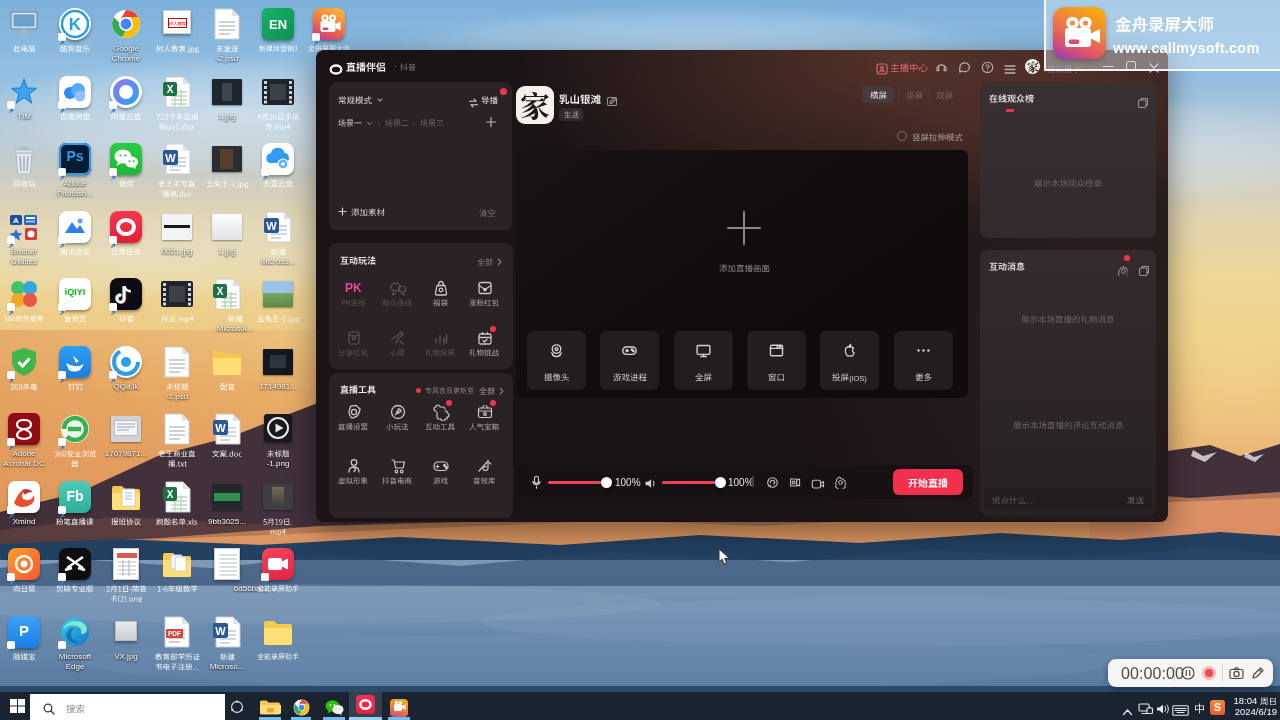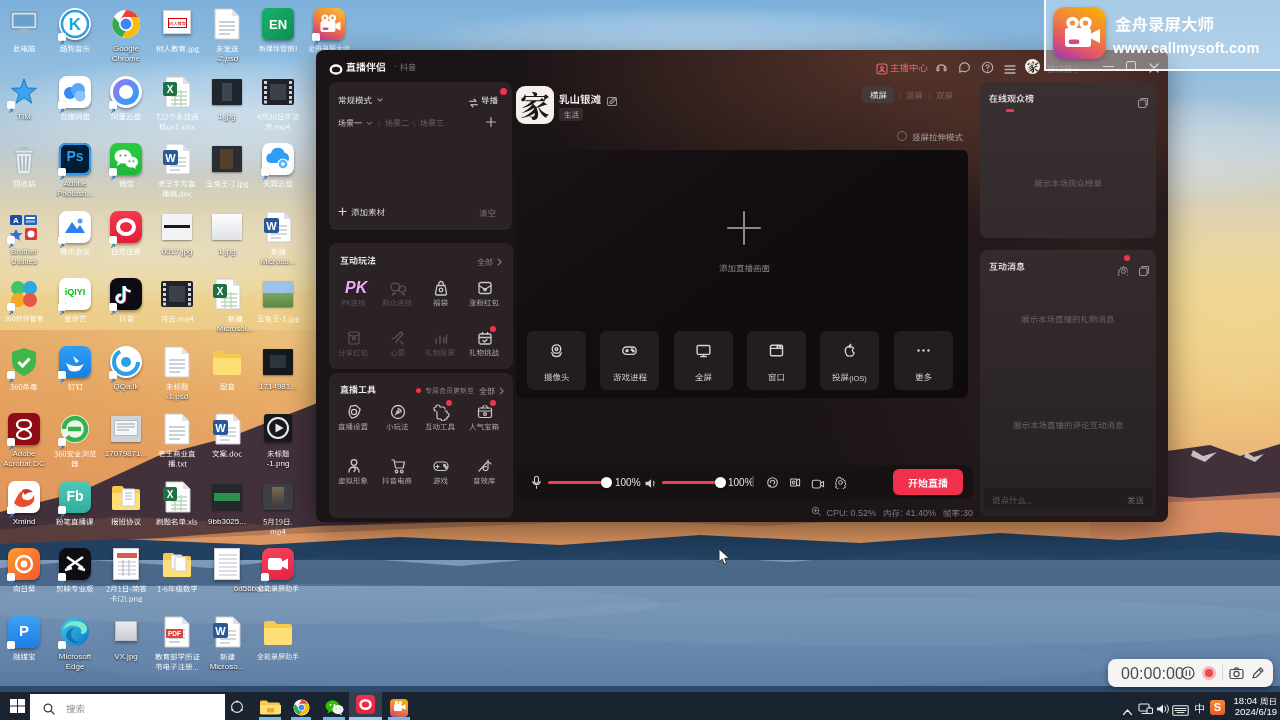--- a/index.html
+++ b/index.html
@@ -464,21 +464,21 @@
           <use href="#gr4efb" x="2000"></use>
           <use href="#gr52a1" x="3000"></use>
         </svg></div>
     </div>
     <div style="position:absolute;left:161px;top:211px;width:32px;height:32px;">
       <div style="position:absolute;left:1px;top:3px;width:30px;height:26px;background:#f2f3f4;border-radius:1px;box-shadow:0 1px 2px rgba(0,0,0,.4)">
         <div style="position:absolute;left:2px;top:11px;width:26px;height:3px;background:#17191c"></div>
       </div>
     </div>
     <div style="position:absolute;left:150px;top:247px;width:54px;height:24px;text-align:center;;">
-      <div class="lab" style="position:static">0017.jpg</div>
+      <div class="lab" style="position:static">0021.jpg</div>
     </div>
     <div style="position:absolute;left:211px;top:211px;width:32px;height:32px;">
       <div style="position:absolute;left:1px;top:3px;width:30px;height:26px;background:linear-gradient(180deg,#fdfdfd,#dfe2e6);border-radius:1px;box-shadow:0 1px 2px rgba(0,0,0,.4)"></div>
     </div>
     <div style="position:absolute;left:200px;top:247px;width:54px;height:24px;text-align:center;;">
       <div class="lab" style="position:static">1.jpg</div>
     </div>
     <div style="position:absolute;left:262px;top:211px;width:32px;height:32px;">
       <svg width="28" height="32" viewBox="0 0 28 32" style="position:absolute;left:2px;top:0">
 <path d="M3 1 H20 L27 8 V31 H3 Z" fill="#fff" stroke="#c5cad1" stroke-width="1"></path>
@@ -1202,21 +1202,21 @@
         <use href="#gb73a9" x="2000"></use>
         <use href="#gb6cd5" x="3000"></use>
       </svg></div>
     <div style="position:absolute;left:146px;top:205px;width:40px;height:11px;line-height:11px;text-align:right"><svg class="zh" style="width:16.0px;height:8.0px;" viewBox="0 -880 2000 1000" fill="#8a8485">
         <use href="#gr5168" x="0"></use>
         <use href="#gr90e8" x="1000"></use>
       </svg>&nbsp;<svg width="5" height="8" viewBox="0 0 5 8" fill="none" stroke="#8a8485" stroke-width="1.1" stroke-linecap="round" stroke-linejoin="round">
         <path d="M1.2 1.2 L4 4 L1.2 6.8"></path>
       </svg></div>
     <div style="position:absolute;left:29px;top:229px;width:16px;height:16px;">
-      <div style="font-size:16px;font-weight:bold;font-style:italic;color:#f0abfc;font-family:Liberation Sans;text-align:center;line-height:18px">PK</div>
+      <div style="font-size:12px;font-weight:bold;color:#ec4899;font-family:Liberation Sans;text-align:center;line-height:18px">PK</div>
     </div>
     <div style="position:absolute;left:15px;top:247px;width:44px;height:10px;text-align:center;line-height:10px"><svg class="zh" style="width:24.6px;height:7.5px;" viewBox="0 -880 3279 1000" fill="#5c5557">
         <use href="#gr50" x="0"></use>
         <use href="#gr4b" x="633"></use>
         <use href="#gr8fde" x="1279"></use>
         <use href="#gr7ebf" x="2279"></use>
       </svg></div>
     <div style="position:absolute;left:73px;top:229px;width:16px;height:16px;"><svg width="18" height="18" viewBox="0 0 18 18" fill="none" stroke="#5c5557" stroke-width="1.2" stroke-linecap="round" stroke-linejoin="round">
         <ellipse cx="6.5" cy="8" rx="4.5" ry="3.8"></ellipse>
         <path d="M4.5 13.5 l-1 2.5 3-1.8"></path>
@@ -1536,30 +1536,20 @@
     <div style="position:absolute;left:518px;top:425px;width:13px;height:13px;"><svg width="13" height="13" viewBox="0 0 13 13" fill="none" stroke="#c5c0c2" stroke-width="1.0" stroke-linecap="round" stroke-linejoin="round">
         <circle cx="6.5" cy="6.5" r="1.9"></circle>
         <path d="M6.5 1.6 l.9 1.7 1.7-.6 .6 1.7 1.7.6 -.6 1.7 1.2 1.5 -1.2 1.5 .6 1.7 -1.7.6 -.6 1.7 -1.7-.6 -.9 1.7 -.9-1.7 -1.7.6 -.6-1.7 -1.7-.6 .6-1.7 L1.6 6.5 l1.2-1.5 -.6-1.7 1.7-.6 .6-1.7 1.7.6 z"></path>
       </svg></div>
     <div style="position:absolute;left:577px;top:419px;width:70px;height:26px;background:#f1304e;border-radius:6px;text-align:center;line-height:25px"><svg class="zh" style="width:40.0px;height:10.0px;" viewBox="0 -880 4000 1000" fill="#fff">
         <use href="#gb5f00" x="0"></use>
         <use href="#gb59cb" x="1000"></use>
         <use href="#gb76f4" x="2000"></use>
         <use href="#gb64ad" x="3000"></use>
       </svg></div>
-    <div style="position:absolute;left:200px;top:456px;width:457px;height:12px;text-align:right;line-height:12px;white-space:nowrap;color:#837d7f;font-size:9px"><svg width="10" height="10" viewBox="0 0 10 10" fill="none" stroke="#837d7f" stroke-width="1.0" stroke-linecap="round" stroke-linejoin="round">
-        <circle cx="4.5" cy="4.5" r="3.2"></circle>
-        <path d="M7 7 L9.2 9.2 M3.2 4.5 h2.6 M4.5 3.2 v2.6"></path>
-      </svg>&nbsp; CPU: 0.52% &nbsp; <svg class="zh" style="width:17.0px;height:8.5px;" viewBox="0 -880 2000 1000" fill="#837d7f">
-        <use href="#gr5185" x="0"></use>
-        <use href="#gr5b58" x="1000"></use>
-      </svg>: 41.40% &nbsp; <svg class="zh" style="width:17.0px;height:8.5px;" viewBox="0 -880 2000 1000" fill="#837d7f">
-        <use href="#gr5e27" x="0"></use>
-        <use href="#gr7387" x="1000"></use>
-      </svg>:30</div>
     <div style="position:absolute;left:664px;top:32px;width:176px;height:156px;background:linear-gradient(180deg,#3a3032,#322a2c);border-radius:8px"></div>
     <div style="position:absolute;left:673px;top:42px;width:90px;height:12px;line-height:12px"><svg class="zh" style="width:45.0px;height:9.0px;" viewBox="0 -880 5000 1000" fill="#dedadb">
         <use href="#gb5728" x="0"></use>
         <use href="#gb7ebf" x="1000"></use>
         <use href="#gb89c2" x="2000"></use>
         <use href="#gb4f17" x="3000"></use>
         <use href="#gb699c" x="4000"></use>
       </svg></div>
     <div style="position:absolute;left:690px;top:59px;width:8px;height:3px;background:#ef3450;border-radius:1px"></div>
     <div style="position:absolute;left:821px;top:44px;width:11px;height:11px;"><svg width="11" height="11" viewBox="0 0 11 11" fill="none" stroke="#9a9495" stroke-width="1.1" stroke-linecap="round" stroke-linejoin="round">

